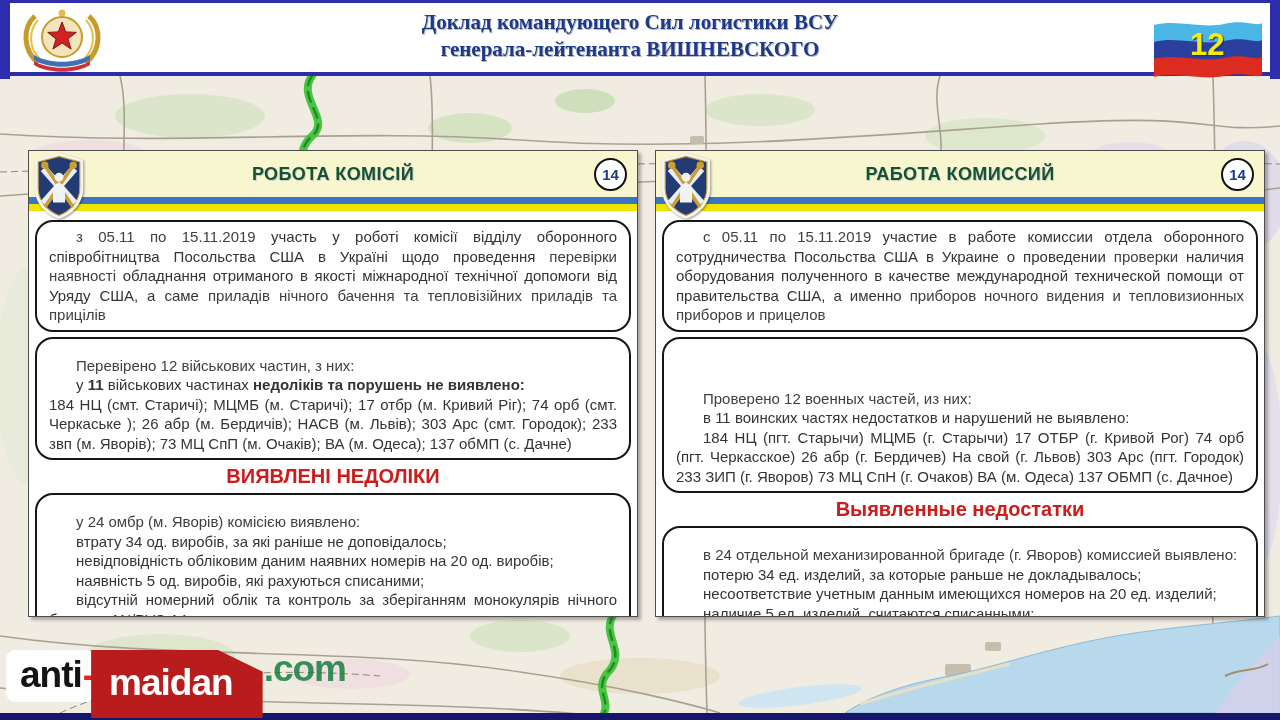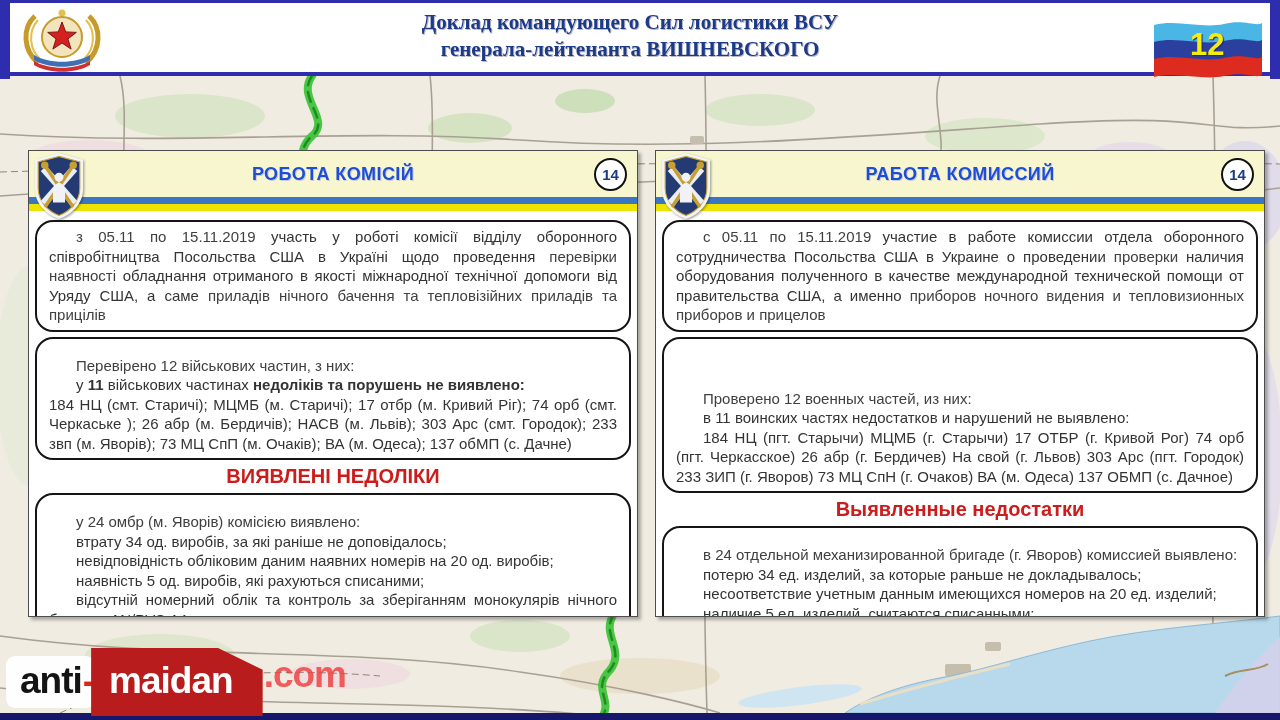--- a/index.html
+++ b/index.html
@@ -22,47 +22,47 @@
   
   .map{position:absolute;left:0;top:76px;width:1280px;height:637px;z-index:0;}
   .bottom-bar{position:absolute;left:0;bottom:0;width:1280px;height:7px;background:#16166b;z-index:6;}
 
   
   .panel{position:absolute;top:150px;width:610px;height:467px;background:#fff;
          border:1px solid #4d4d4d;box-sizing:border-box;box-shadow:3px 3px 3px rgba(40,40,40,.35);
          z-index:4;overflow:hidden;}
   .panel.left{left:28px}.panel.right{left:655px}
   .panel-head{position:relative;height:46px;background:#f8f6cf;display:flex;align-items:center;justify-content:center;}
-  .panel-title{color:#1d4ed8;font-weight:bold;font-size:18px;letter-spacing:.4px;text-shadow:1px 1px 0 #c9c9d9;}
+  .panel-title{color:#14532d;font-weight:bold;font-size:18px;letter-spacing:.4px;text-shadow:1px 1px 0 #c9c9d9;}
   .badge{position:absolute;right:10px;top:7px;width:29px;height:29px;border:2px solid #111;border-radius:50%;
          background:#fff;display:flex;align-items:center;justify-content:center;
          color:#1d3a86;font-weight:bold;font-size:15px;}
   .stripe{height:7px;}
   .stripe.blue{background:#3a76c4}.stripe.yellow{background:#efe400}
   .shield{position:absolute;left:2px;top:1px;z-index:3;filter:drop-shadow(1px 1px 1px rgba(0,0,0,.4));}
   .panel-body{padding:4px 4px 0 4px;}
   .box{border:2px solid #151515;border-radius:18px;background:#fff;padding:5px 12px;margin:5px 2px;
        font-size:15px;line-height:19.5px;color:#343434;}
   .box.pad-top{padding-top:38px;}
   .para{margin:0;text-align:justify;}
   .para.indent{text-indent:27px;}
   .c-blue{color:#404040;margin-top:12px;}
   .b{font-weight:bold;}
   .red-heading{text-align:center;color:#cc1c1c;font-weight:bold;font-size:20px;margin:4px 0 2px;}
 
   
-  .watermark{position:absolute;left:6px;top:650px;height:64px;display:flex;align-items:center;z-index:7;
+  .watermark{position:absolute;left:6px;top:650px;height:64px;display:flex;align-items:flex-start;z-index:7;
              font-weight:bold;font-size:37px;letter-spacing:-1px;line-height:1;}
   .wm-white{background:#fefefe;border-radius:9px;height:48px;display:flex;align-items:center;
             padding:0 0 4px 14px;color:#141414;}
   .wm-hyphen{color:#e3241d;padding:0 1px;}
   .wm-red{background:#b91c1c;color:#fff;height:64px;display:flex;align-items:center;
           padding:0 30px 4px 18px;margin-left:-4px;
           clip-path:polygon(0 0,74% 0,100% 32%,100% 100%,0 100%);}
-  .wm-gray{color:#ef4444;opacity:.85;margin-left:1px;padding-bottom:16px;}
+  .wm-gray{color:#15803d;opacity:.85;margin-left:1px;padding-bottom:16px;}
 </style>
 </head>
 <body>
 
 <div class="slide">
 
   <svg class="map" viewBox="0 0 1280 637" preserveAspectRatio="none" aria-hidden="true">
     <rect width="1280" height="637" fill="#f0ece1"></rect>
 
     <g opacity="0.65">

